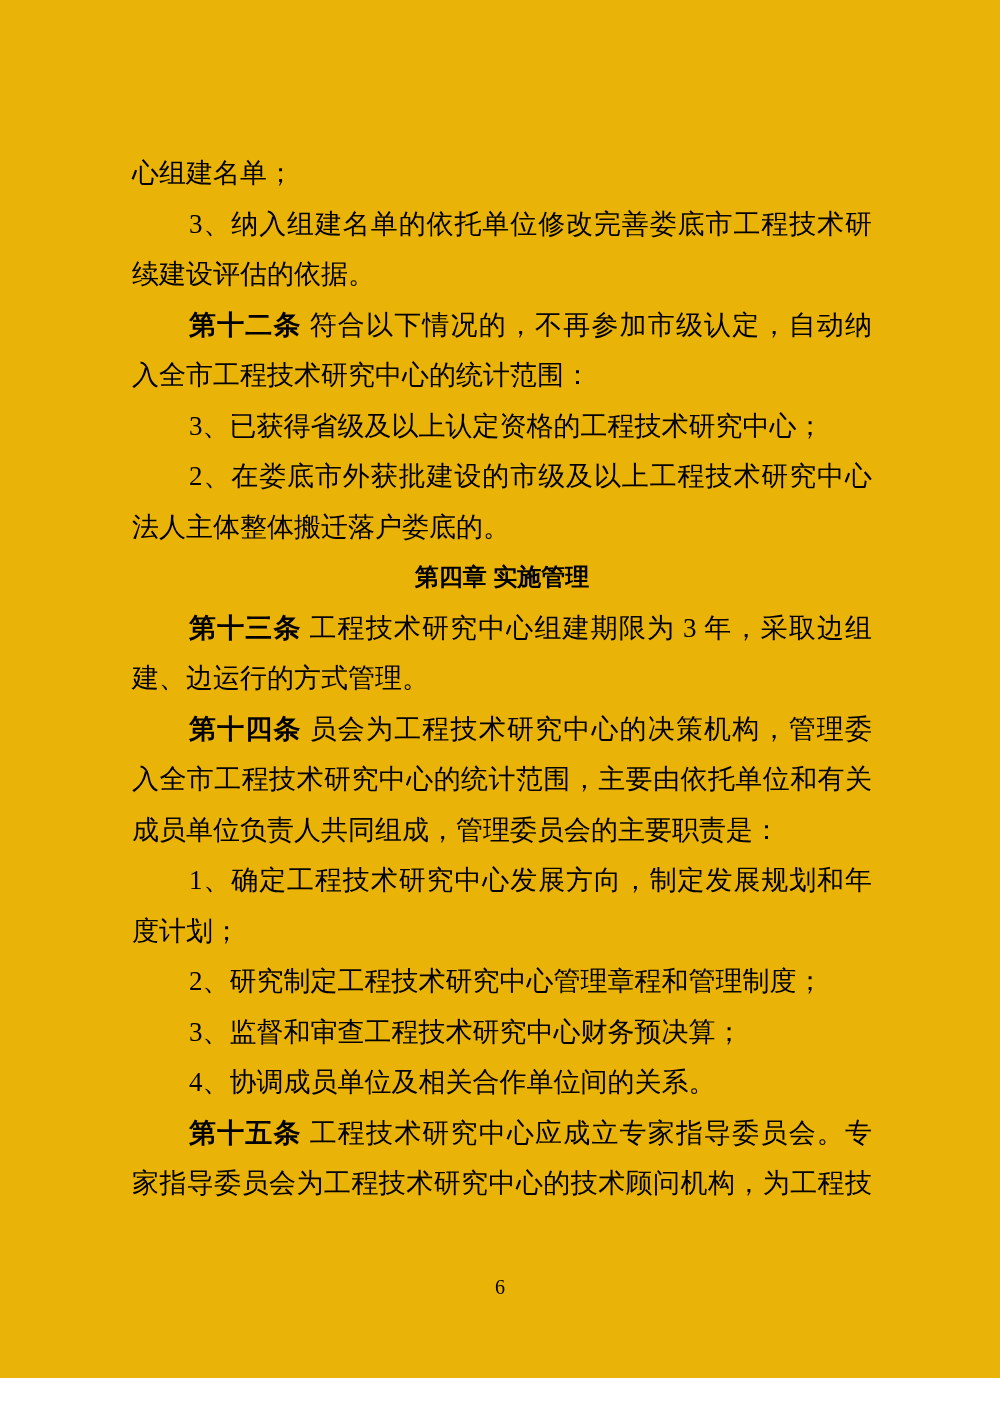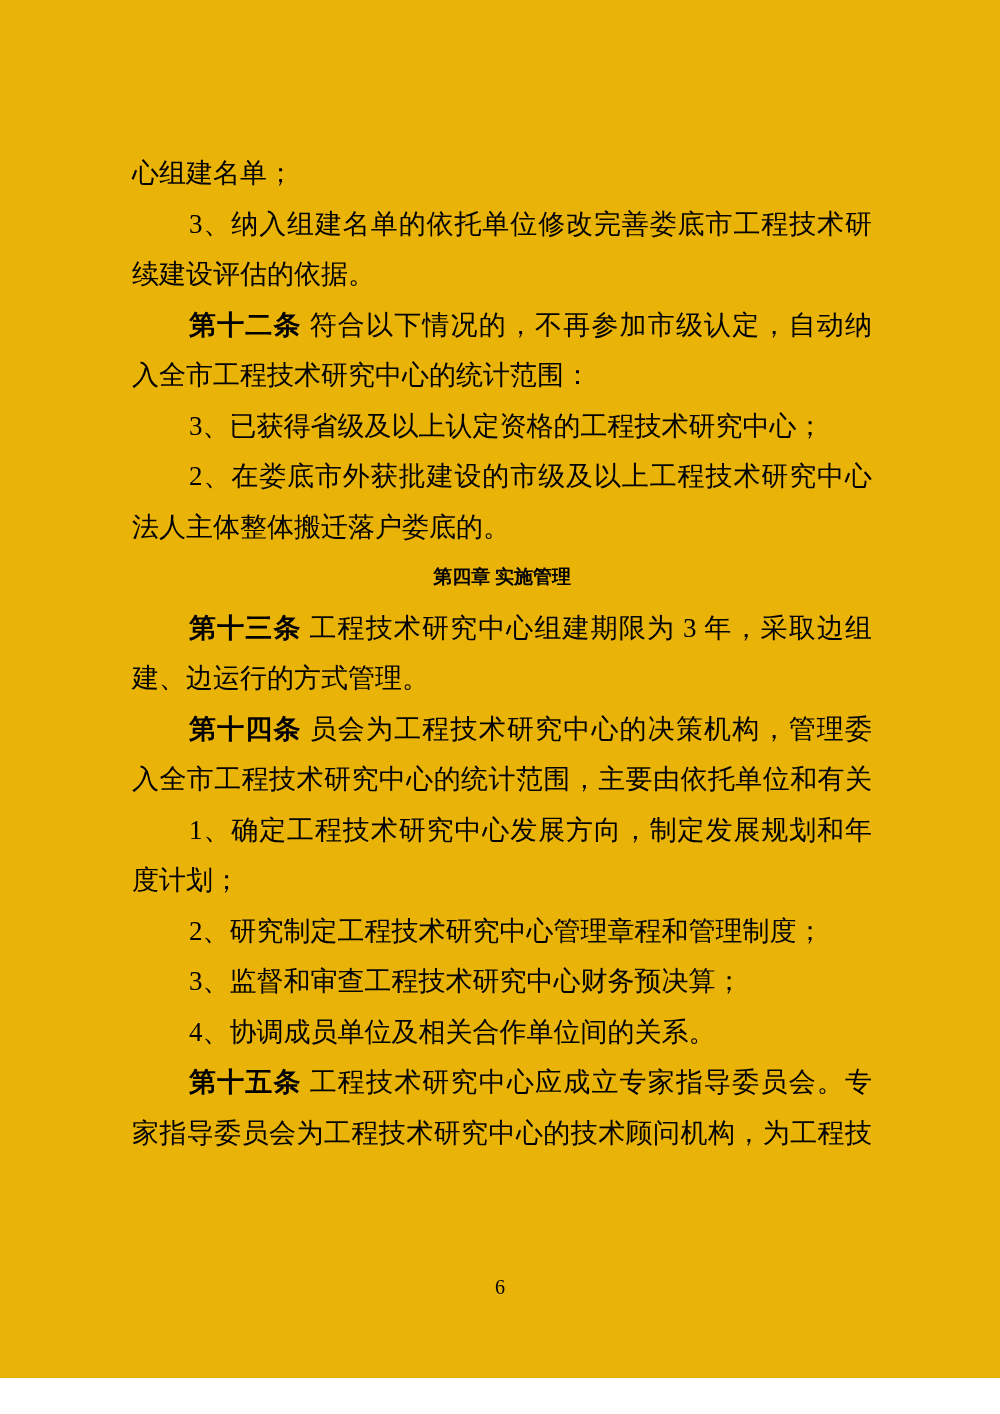--- a/index.html
+++ b/index.html
@@ -26,23 +26,23 @@
   }
   .indent { padding-left: 57px; font-family: Liberation Serif, serif; }
   .justify {
     text-align: justify;
     text-align-last: justify;
     text-justify: inter-character;
   }
   .chapter {
     text-align: left;
     text-align-last: center;
-    font-family: Liberation Serif, serif;
+    font-family: Liberation Sans, sans-serif;
     font-weight: 700;
-    font-size: 19px;
+    font-size: 24px;
     padding-left: 0;
   }
   .art { font-weight: 700; }
   .footer {
     position: absolute;
     top: 1272px;
     left: 0;
     width: 100%;
     text-align: center;
     font-size: 20px;
@@ -70,20 +70,21 @@
     <div class="line indent justify"><span>2、在娄底市外获批建设的市级及以上工程技术研究中心</span></div>
     <div class="line"><span>法人主体整体搬迁落户娄底的。</span></div>
 
     <div class="line chapter"><span>第四章 实施管理</span></div>
 
     <div class="line indent justify"><span class="art">第十三条</span><span> 工程技术研究中心组建期限为 3 年，采取边组</span></div>
     <div class="line"><span>建、边运行的方式管理。</span></div>
 
     <div class="line indent justify"><span class="art">第十四条</span><span> 员会为工程技术研究中心的决策机构，管理委</span></div>
     <div class="line justify"><span>入全市工程技术研究中心的统计范围，主要由依托单位和有关</span></div>
+    <div class="line"><span>成员单位负责人共同组成，管理委员会的主要职责是：</span></div>
 
     <div class="line indent justify"><span>1、确定工程技术研究中心发展方向，制定发展规划和年</span></div>
     <div class="line"><span>度计划；</span></div>
 
     <div class="line indent"><span>2、研究制定工程技术研究中心管理章程和管理制度；</span></div>
     <div class="line indent"><span>3、监督和审查工程技术研究中心财务预决算；</span></div>
     <div class="line indent"><span>4、协调成员单位及相关合作单位间的关系。</span></div>
 
     <div class="line indent justify"><span class="art">第十五条</span><span> 工程技术研究中心应成立专家指导委员会。专</span></div>
     <div class="line justify"><span>家指导委员会为工程技术研究中心的技术顾问机构，为工程技</span></div>

